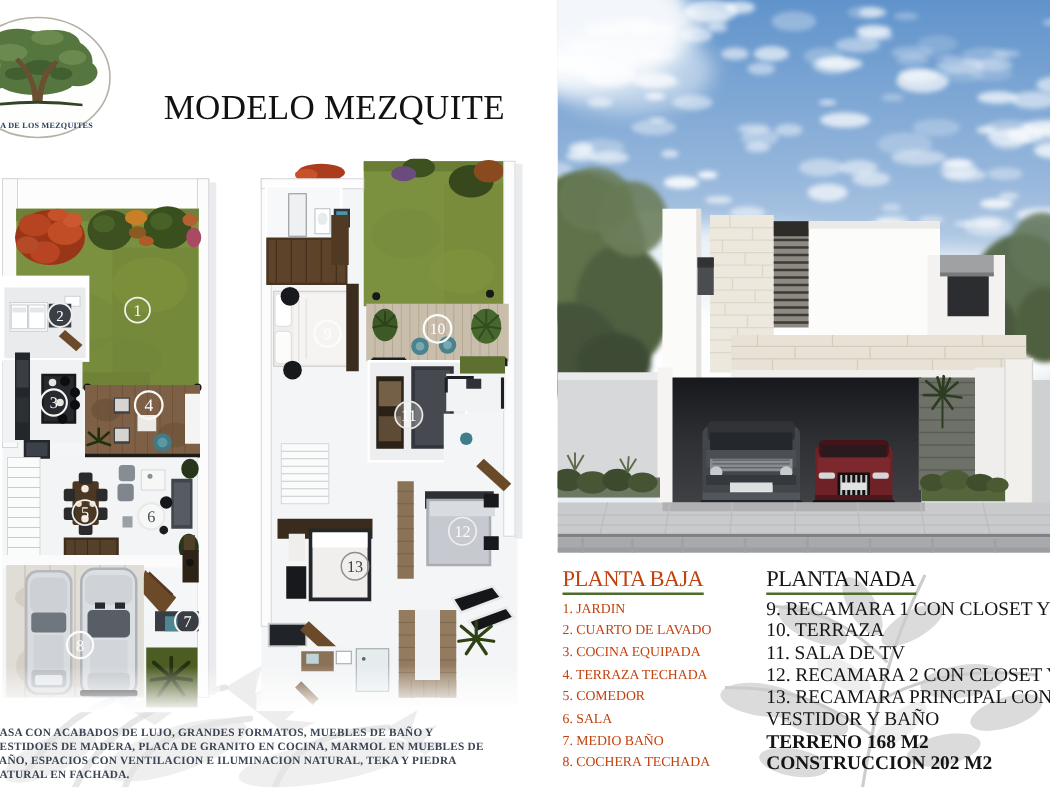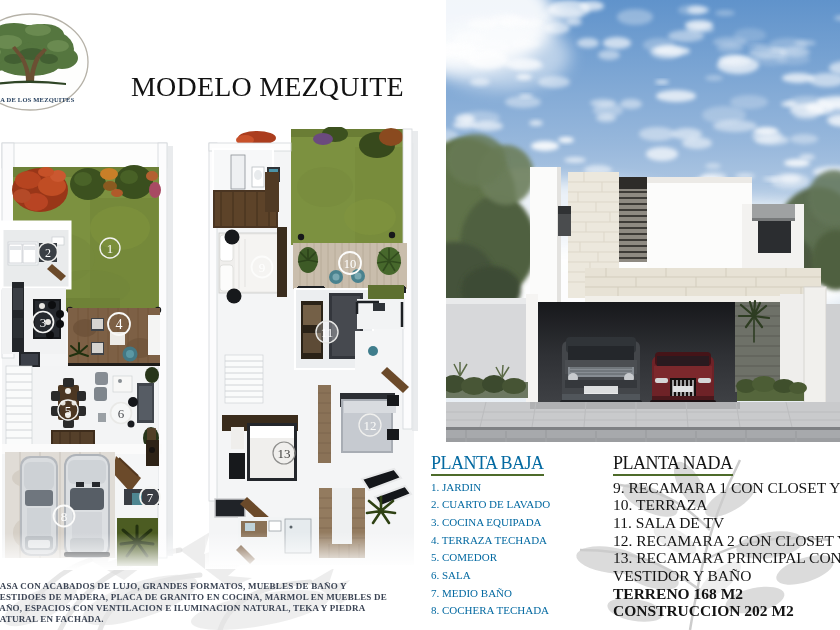--- a/index.html
+++ b/index.html
@@ -781,21 +781,21 @@
   </g>
 </svg>
 
 <div class="abs" style="left:-7px;top:581px;font-size:9px;font-weight:bold;color:#3b4454;line-height:11px;white-space:nowrap;letter-spacing:0.2px;">
 CASA CON ACABADOS DE LUJO, GRANDES FORMATOS, MUEBLES DE BAÑO Y<br>
 VESTIDOES DE MADERA, PLACA DE GRANITO EN COCINA, MARMOL EN MUEBLES DE<br>
 BAÑO, ESPACIOS CON VENTILACION E ILUMINACION NATURAL, TEKA Y PIEDRA<br>
 NATURAL EN FACHADA.
 </div>
 
-<div class="abs" style="left:431px;top:453px;color:#0369a1;">
+<div class="abs" style="left:450px;top:453px;color:#c2410c;">
   <div style="font-size:18px;letter-spacing:-0.5px;border-bottom:2px solid #4d6b2a;display:inline-block;">PLANTA BAJA</div>
   <div style="font-size:11px;line-height:17.7px;margin-top:2.5px;">
     1. JARDIN<br>
     2. CUARTO DE LAVADO<br>
     3. COCINA EQUIPADA<br>
     4. TERRAZA TECHADA<br>
     5. COMEDOR<br>
     6. SALA<br>
     7. MEDIO BAÑO<br>
     8. COCHERA TECHADA

